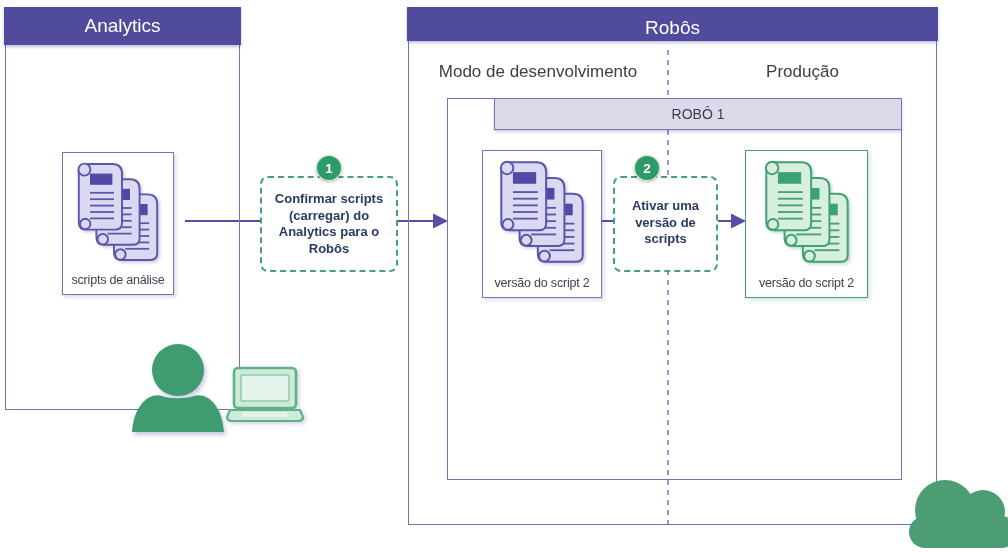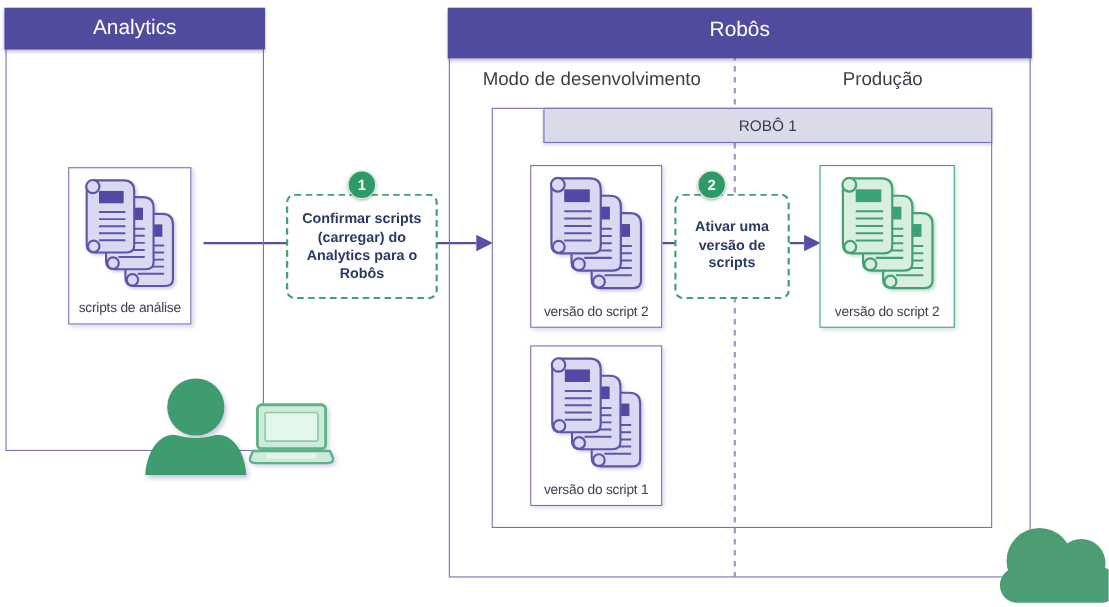--- a/index.html
+++ b/index.html
@@ -15,21 +15,21 @@
   
   .panel{position:absolute;border:1.6px solid var(--panel_border_purple,#7672B8);background:transparent;z-index:2;box-sizing:border-box;}
   .panel-header{
     position:absolute;left:-1.6px;top:-1.6px;right:-1.6px;height:100%;
     background:var(--header_purple,#514B9E);color:#fff;text-align:center;
     box-shadow:0 2px 3px rgba(80,75,155,.35);
   }
   #analytics-panel{left:5px;top:8px;width:235px;height:402px;}
   #analytics-panel .panel-header{height:38px;line-height:38px;font-size:19px;}
   #robos-panel{left:408px;top:8px;width:529px;height:517px;}
-  #robos-panel .panel-header{height:46px;line-height:42px;font-size:19px;}
+  #robos-panel .panel-header{height:34px;line-height:42px;font-size:19px;}
   .col-label{
     position:absolute;top:62px;z-index:2;text-align:center;
     font-size:17px;color:var(--text_dark,#3A4149);
   }
   #col-label-dev{left:408px;width:260px;}
   #col-label-prod{left:668px;width:269px;}
   
   #robo1{left:447px;top:98px;width:455px;height:382px;border-width:1.4px;}
   #robo1 .robo1-header{
     position:absolute;left:-1.4px;top:-1.4px;right:-1.4px;height:30px;line-height:30px;
@@ -148,28 +148,20 @@
 
   <div class="item-box" id="box-dev-v2">
     <svg class="stack" width="100" height="108" viewBox="0 0 106 130">
       <use href="#scroll" transform="translate(44,38)"></use>
       <use href="#scroll" transform="translate(22,19)"></use>
       <use href="#scroll" transform="translate(0,0)"></use>
     </svg>
     <div class="item-label">versão do script 2</div>
   </div>
 
-  <div class="item-box" id="box-dev-v1">
-    <svg class="stack" width="100" height="106" viewBox="0 0 106 130">
-      <use href="#scroll" transform="translate(44,38)"></use>
-      <use href="#scroll" transform="translate(22,19)"></use>
-      <use href="#scroll" transform="translate(0,0)"></use>
-    </svg>
-    <div class="item-label">versão do script 1</div>
-  </div>
 
   <div class="item-box green" id="box-prod-v2">
     <svg class="stack green" width="100" height="108" viewBox="0 0 106 130">
       <use href="#scroll" transform="translate(44,38)"></use>
       <use href="#scroll" transform="translate(22,19)"></use>
       <use href="#scroll" transform="translate(0,0)"></use>
     </svg>
     <div class="item-label">versão do script 2</div>
   </div>
 

